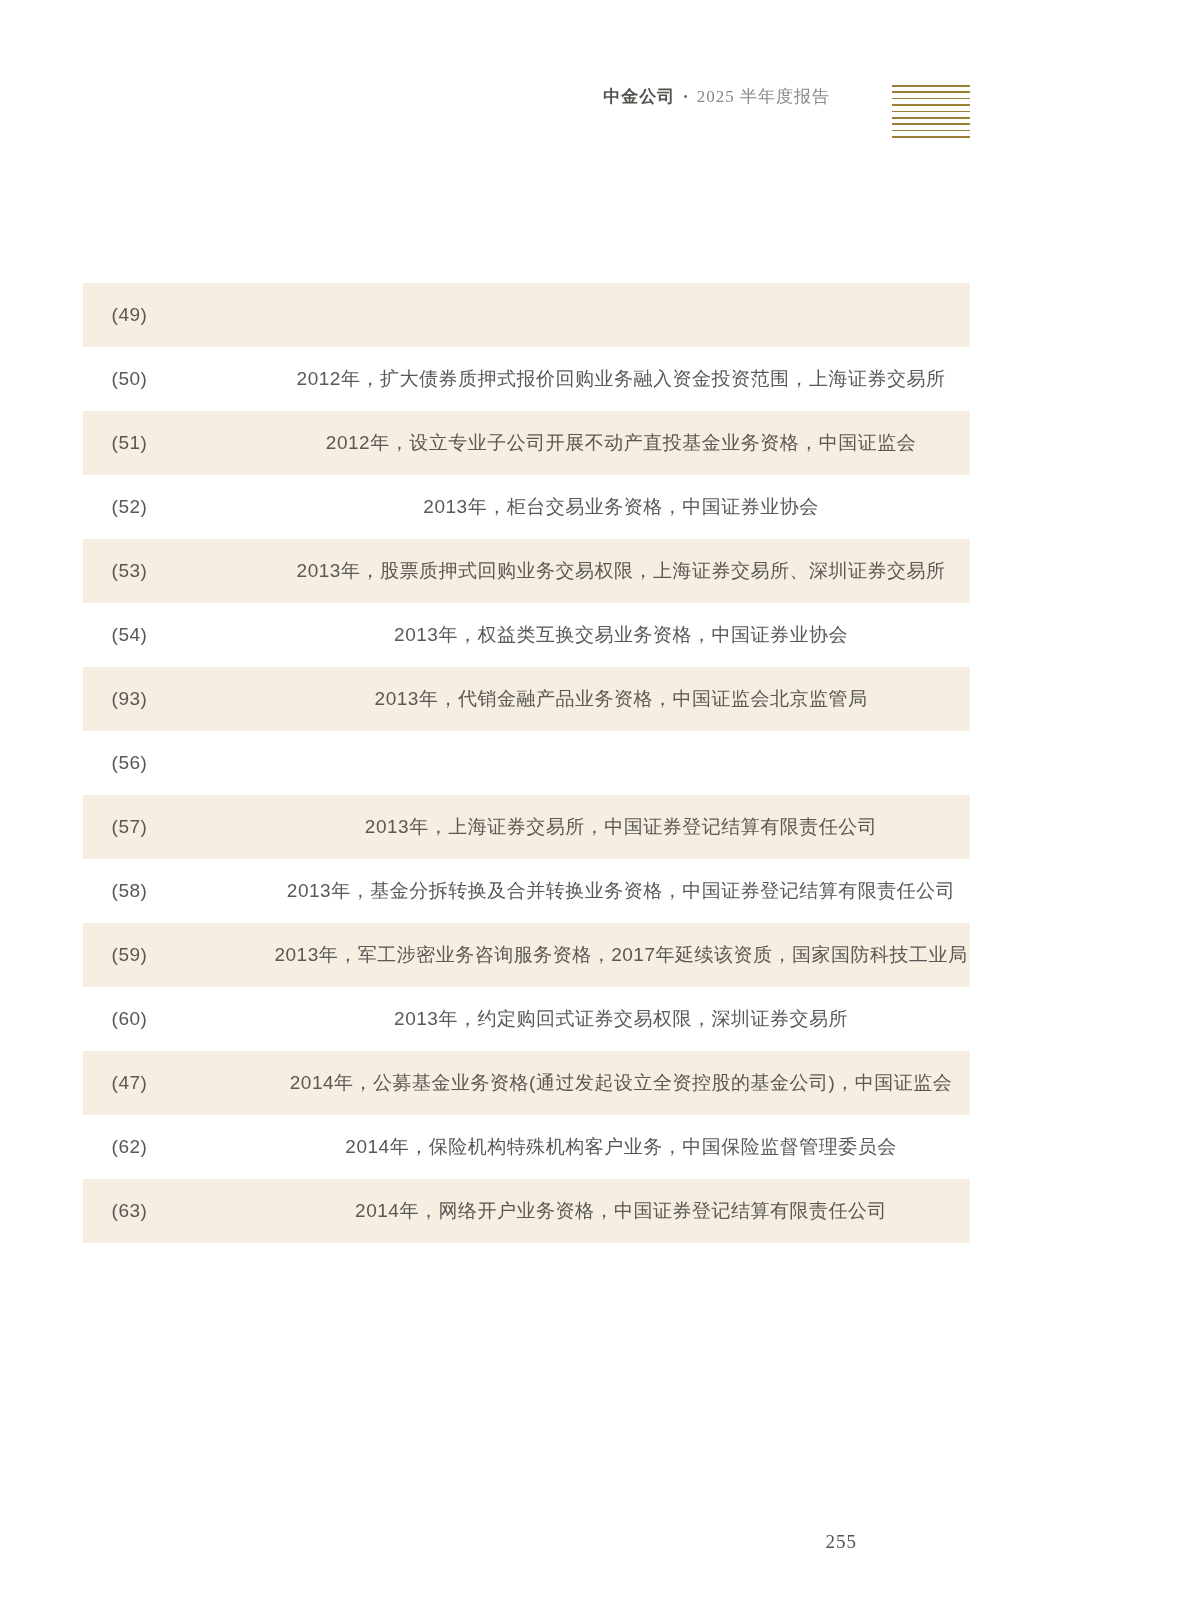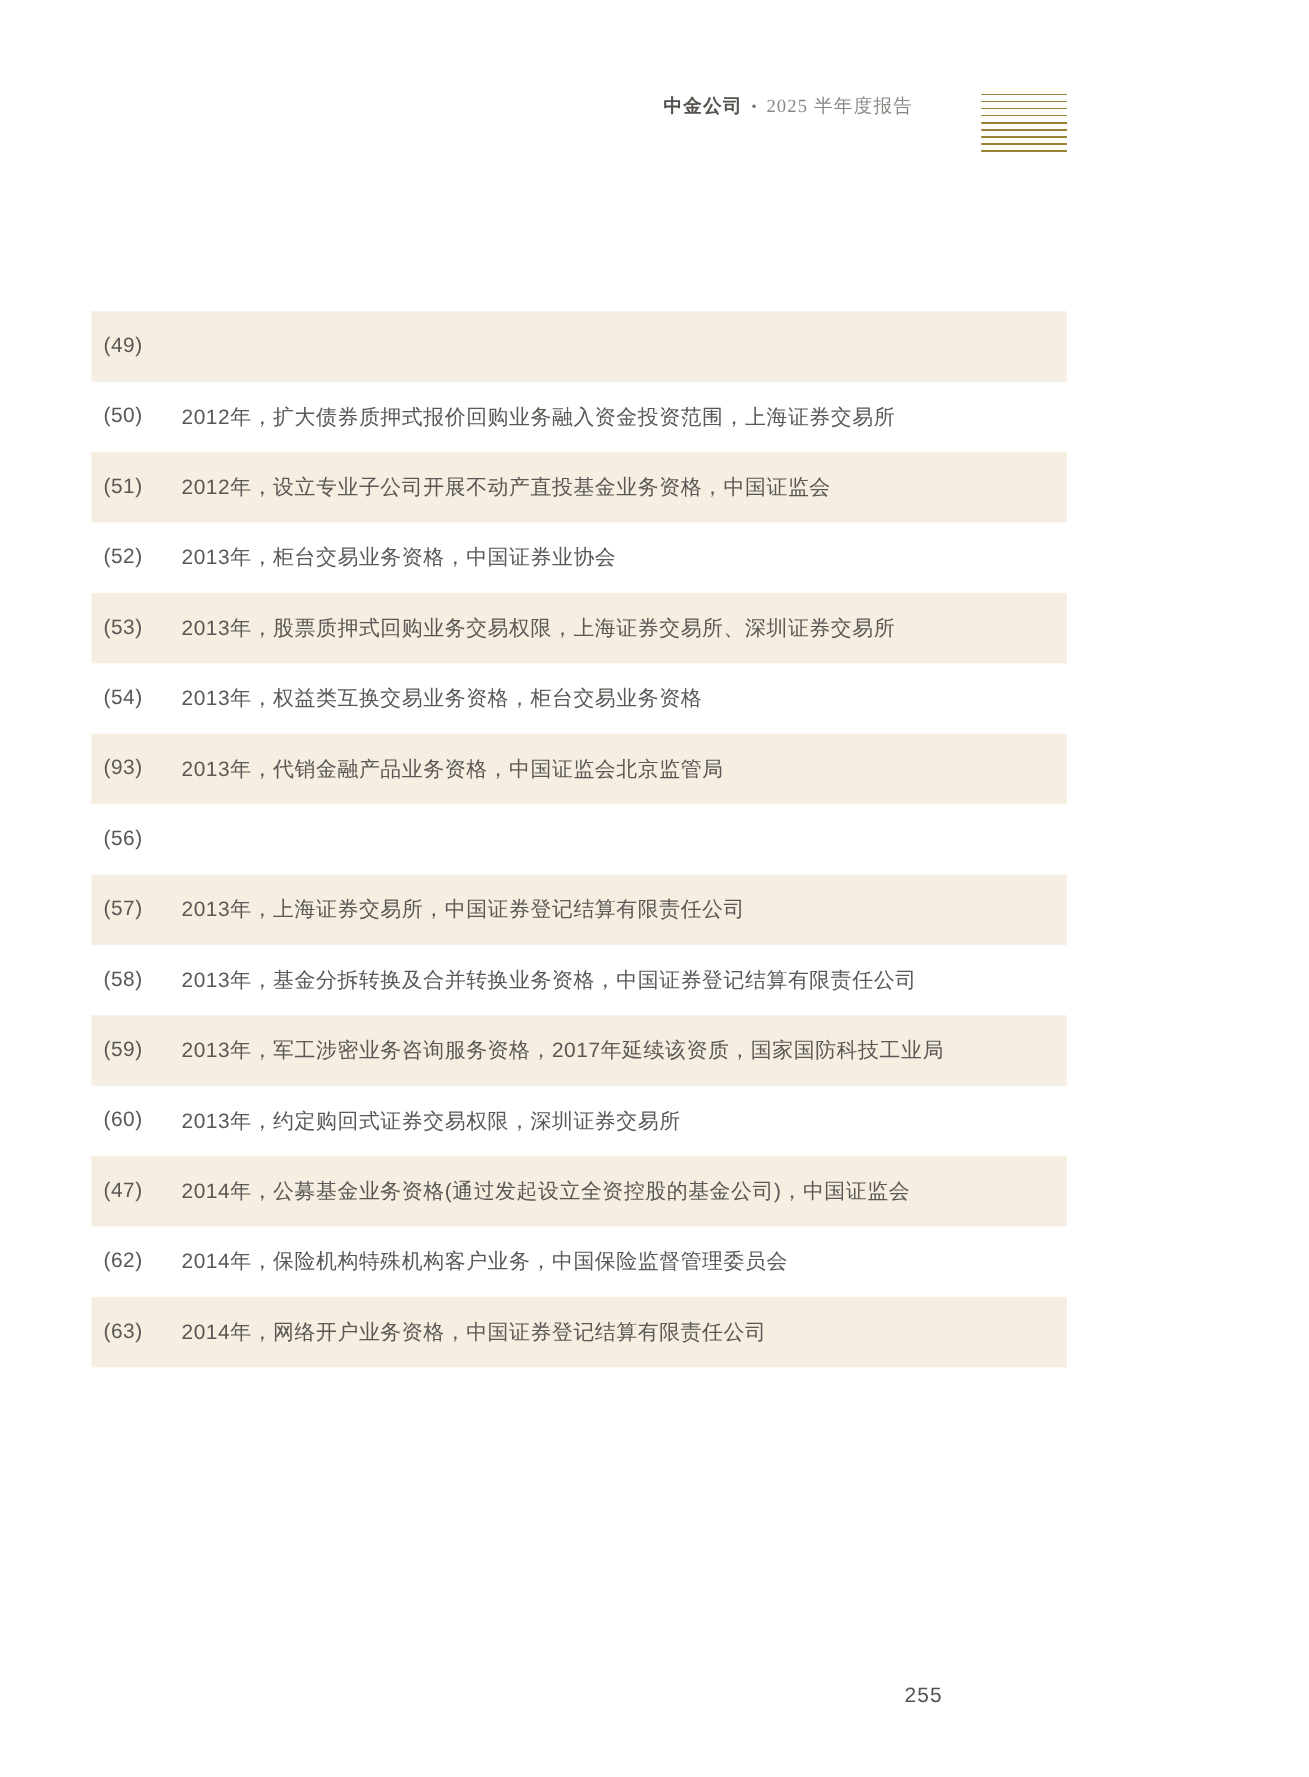--- a/index.html
+++ b/index.html
@@ -7,20 +7,21 @@
     padding: 0;
     background: #ffffff;
     font-family: "Liberation Sans", sans-serif;
   }
   .page {
     position: relative;
     width: 970px;
     height: 1615px;
     background: #ffffff;
     overflow: hidden;
+    text-align: center;
   }
 
   
   .header-text {
     position: absolute;
     top: 86px;
     right: 140px;
     height: 22px;
     line-height: 22px;
     font-family: "Liberation Serif", "DejaVu Serif", serif;
@@ -82,21 +83,21 @@
   .row .txt {
     flex: 1;
     white-space: nowrap;
   }
 
   
   .page-number {
     position: absolute;
     top: 1531px;
     right: 113px;
-    font-family: Liberation Sans, sans-serif;
+    font-family: Liberation Serif, serif;
     font-size: 19px;
     color: #545250;
     letter-spacing: 1px;
   }
 </style>
 </head>
 <body>
 
 <div class="page">
 
@@ -120,21 +121,21 @@
     <div class="row">
       <span class="num">(52)</span>
       <span class="txt">2013年，柜台交易业务资格，中国证券业协会</span>
     </div>
     <div class="row shaded">
       <span class="num">(53)</span>
       <span class="txt">2013年，股票质押式回购业务交易权限，上海证券交易所、深圳证券交易所</span>
     </div>
     <div class="row">
       <span class="num">(54)</span>
-      <span class="txt">2013年，权益类互换交易业务资格，柜台交易业务资格</span>
+      <span class="txt">2013年，权益类互换交易业务资格，中国证券业协会</span>
     </div>
     <div class="row shaded">
       <span class="num">(93)</span>
       <span class="txt">2013年，代销金融产品业务资格，中国证监会北京监管局</span>
     </div>
     <div class="row">
       <span class="num">(56)</span>
     </div>
     <div class="row shaded">
       <span class="num">(57)</span>

